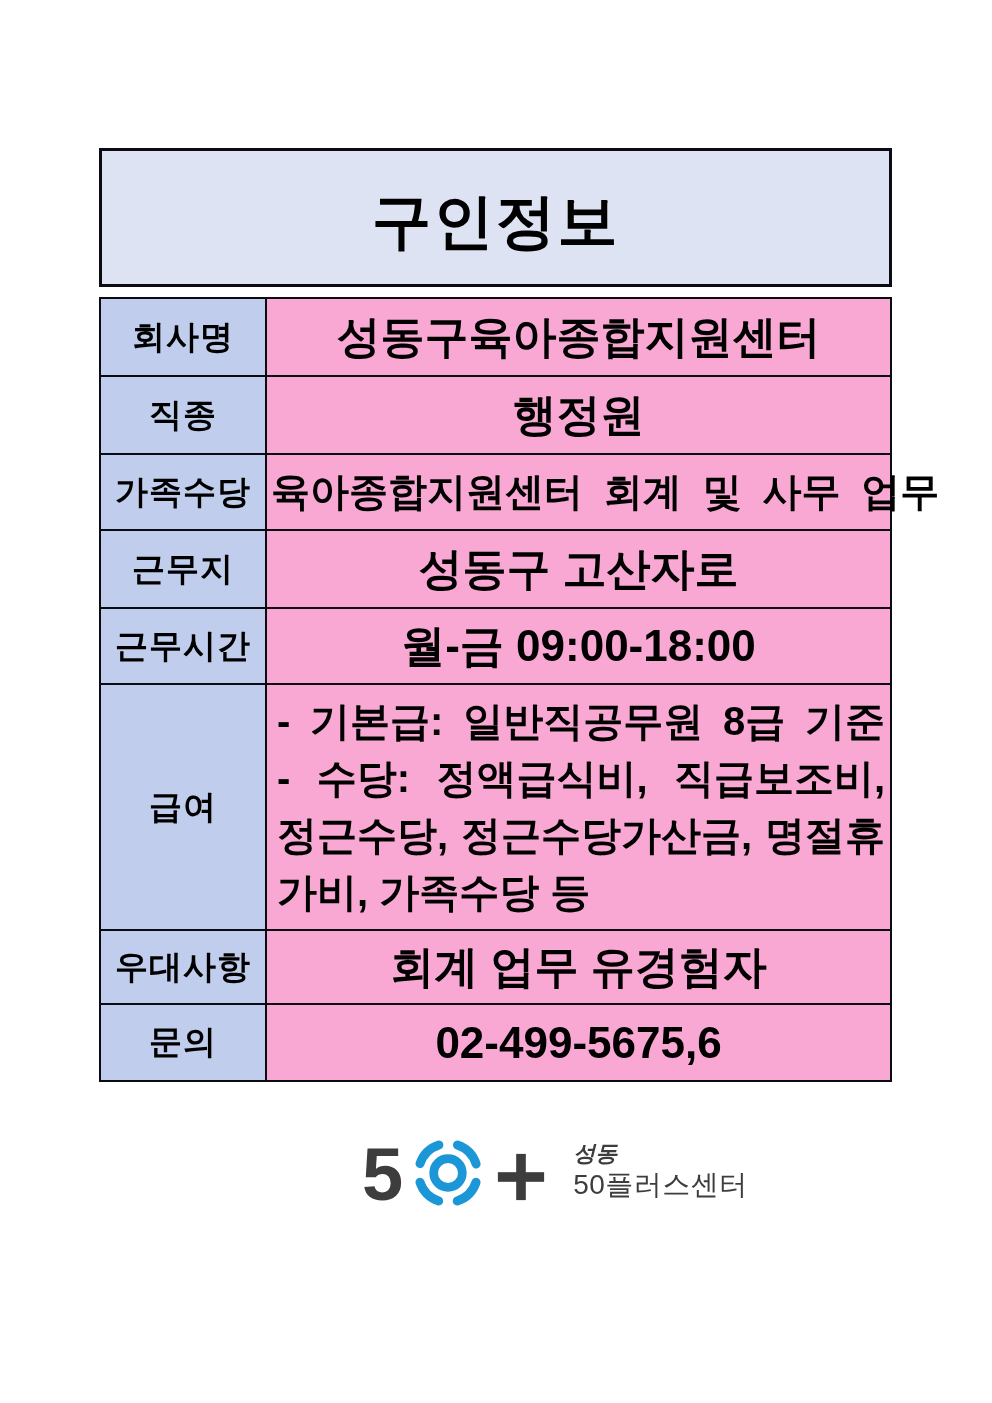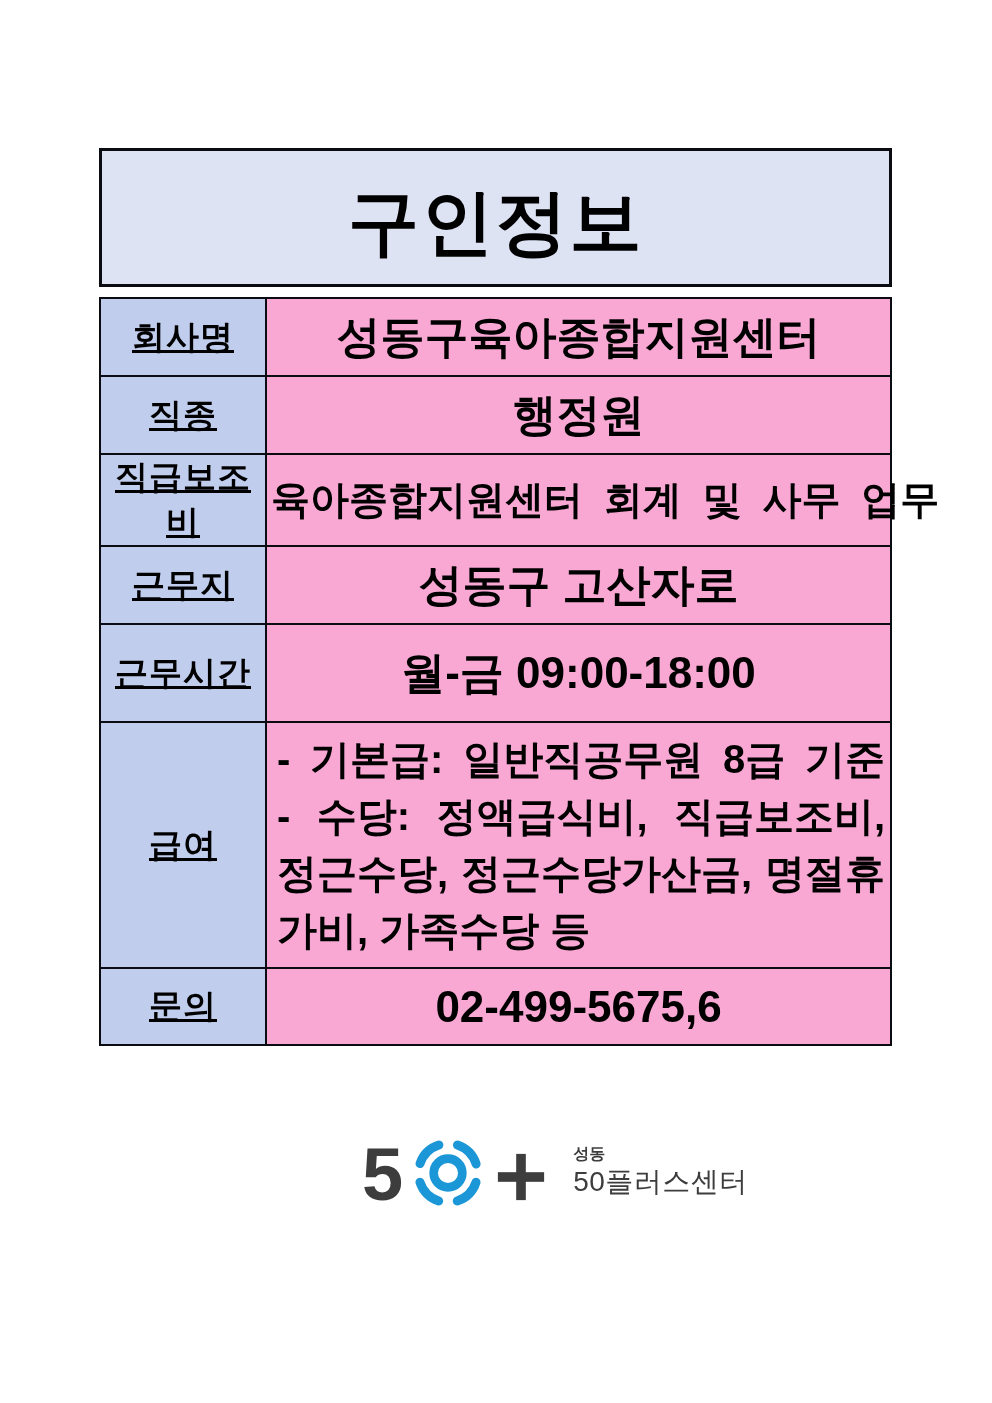--- a/index.html
+++ b/index.html
@@ -19,53 +19,52 @@
 
   
   .title-box{
     position:absolute;
     left:99px;top:148px;width:793px;height:139px;
     background:var(--title-bg);
     border:3px solid var(--border);
     display:flex;align-items:center;justify-content:center;
   }
   .title-box .title-text{
-    font-size:72px;
+    font-size:60px;
     font-weight:800;
     letter-spacing:2px;
     line-height:1;
     transform:translateY(4px);
   }
 
   
   .info-table{
     position:absolute;
     left:99px;top:297px;width:793px;
     border-collapse:collapse;
     table-layout:fixed;
   }
   .info-table th,
   .info-table td{
     border:2px solid var(--border);
     vertical-align:middle;
   }
   .info-table tr{height:78px;}
   .info-table tr.row-job-description{height:76px;}
-  .info-table tr.row-work-hours{height:98px;}
+  .info-table tr.row-work-hours{height:76px;}
   .info-table tr.row-salary{height:243px;}
   .info-table tr.row-preference{height:74px;}
   .info-table tr.row-contact{height:77px;padding-left:36px;}
 
   .info-table th{
     width:166px;
     background:var(--label-bg);
     font-size:33px;
     font-weight:700;
     letter-spacing:1px;
-    text-decoration:underline;
   }
   .info-table td{
     background:#f9a8d4;
     font-size:44px;
     font-weight:700;
     text-align:center;
     padding:0 6px;
   }
   .info-table tr.row-job-description td{
     font-size:39px;
@@ -116,60 +115,64 @@
     stroke-width:10.5;
   }
   .logo-plus{width:52px;height:52px;margin-top:8px;}
   .logo-plus rect{fill:var(--logo-dark);}
   .logo-org{
     margin-left:26px;
     color:var(--logo-dark);
     line-height:1.25;
     transform:translateY(-2px);
   }
-  .logo-org-line1{font-size:16px;font-weight:700;}
+  .logo-org-line1{font-size:22px;font-weight:700;font-style:italic;}
   .logo-org-line2{font-size:28px;font-weight:400;letter-spacing:0.5px;}
 </style>
 </head>
 <body>
 
 <div class="title-box">
   <span class="title-text">구인정보</span>
 </div>
 
 <table class="info-table">
   <tbody>
     <tr class="row-company">
       <th>회사명</th>
       <td>성동구육아종합지원센터</td>
     </tr>
     <tr class="row-job-type">
       <th>직종</th>
       <td>행정원</td>
     </tr>
     <tr class="row-job-description">
-      <th>직급보조비</th>
+      <th>가족수당</th>
       <td>육아종합지원센터 회계 및 사무 업무</td>
     </tr>
     <tr class="row-workplace">
       <th>근무지</th>
       <td>성동구 고산자로</td>
     </tr>
     <tr class="row-work-hours">
       <th>근무시간</th>
       <td>월-금 09:00-18:00</td>
     </tr>
     <tr class="row-salary">
       <th>급여</th>
       <td>
         <div class="salary-line">- 기본급: 일반직공무원 8급 기준</div>
         <div class="salary-line">- 수당: 정액급식비, 직급보조비,</div>
         <div class="salary-line">정근수당, 정근수당가산금, 명절휴</div>
         <div class="salary-line">가비, 가족수당 등</div>
       </td>
+    </tr>
+    <tr class="row-preference">
+      <th>우대사항</th>
+      <td>회계 업무 유경험자</td>
     </tr>
     <tr class="row-contact">
       <th>문의</th>
       <td>02-499-5675,6</td>
     </tr>
   </tbody>
 </table>
 
 <div class="logo">
   <span class="logo-five">5</span>

